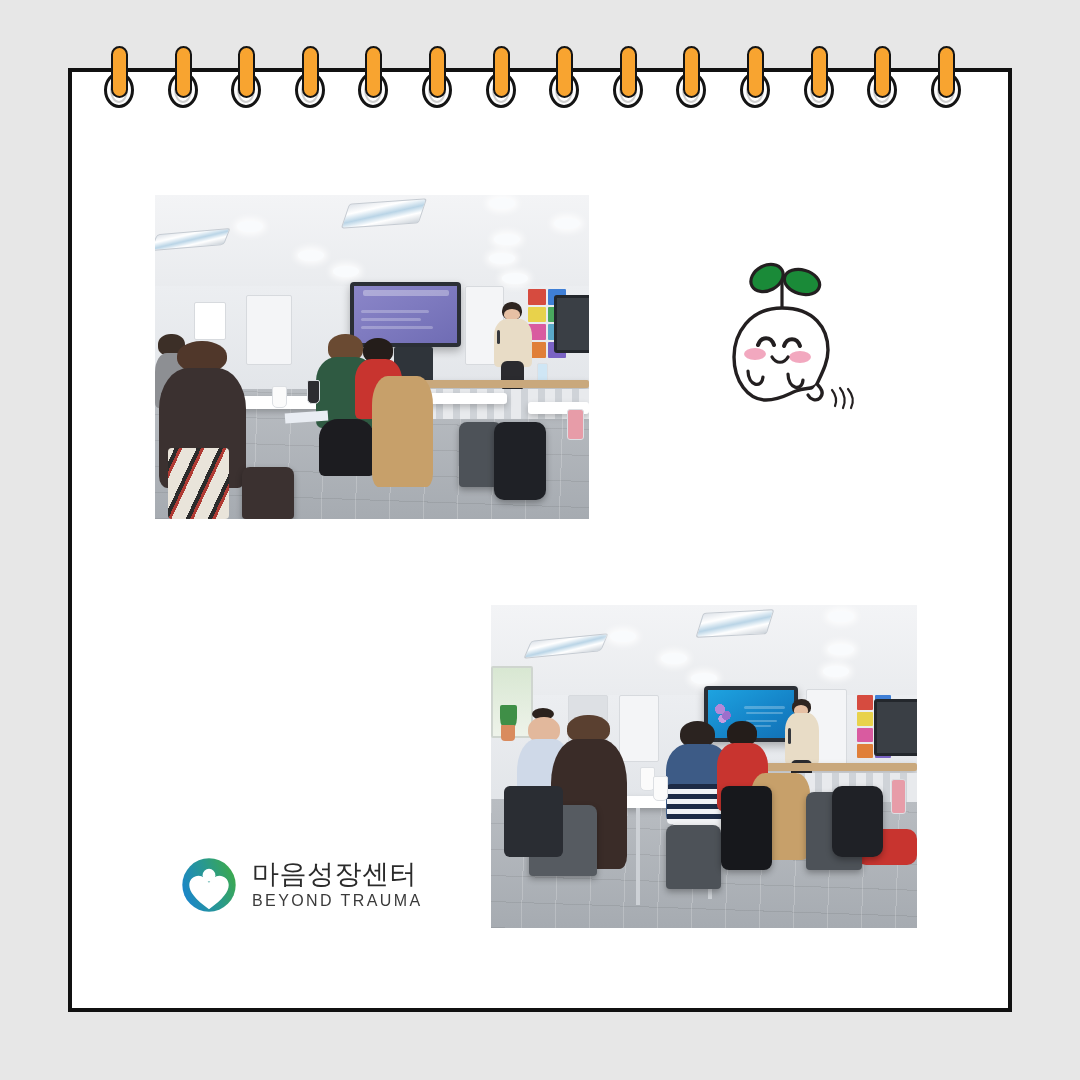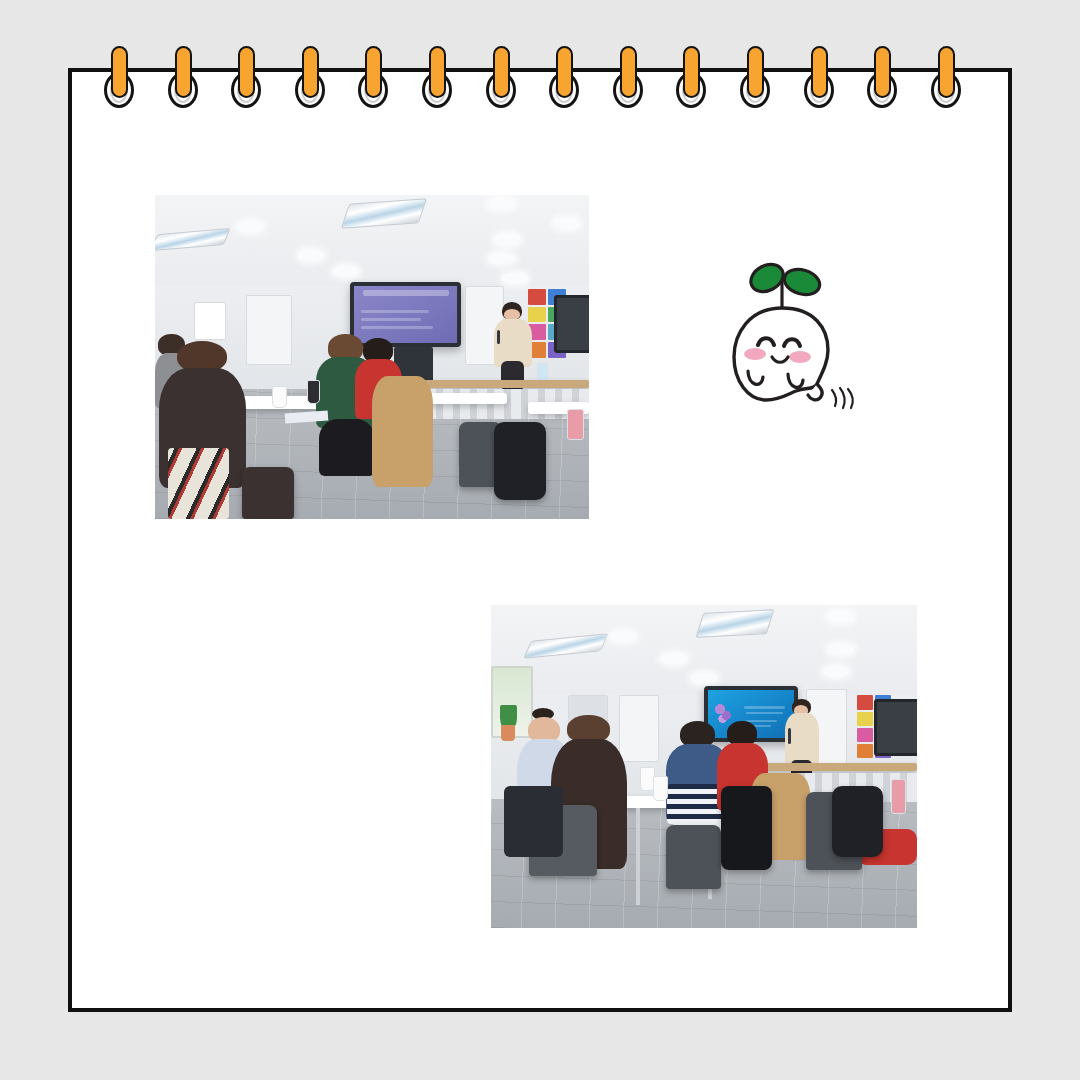--- a/index.html
+++ b/index.html
@@ -413,20 +413,44 @@
 
       <path d="M26 113 C26 128 40 131 41 119" stroke="#231f20" stroke-width="3.2" fill="none" stroke-linecap="round"></path>
       <path d="M66 116 C66 131 80 134 81 122" stroke="#231f20" stroke-width="3.2" fill="none" stroke-linecap="round"></path>
 
       <path d="M110 132 C114 137 115 143 113 148" stroke="#231f20" stroke-width="2.2" fill="none" stroke-linecap="round"></path>
       <path d="M118 130 C123 136 124 144 121 150" stroke="#231f20" stroke-width="2.2" fill="none" stroke-linecap="round"></path>
       <path d="M126 131 C131 137 132 144 129 150" stroke="#231f20" stroke-width="2.2" fill="none" stroke-linecap="round"></path>
     </svg>
   </div>
 
+  <div class="logo-lockup" id="logo-lockup" style="left: 180px; top: 856px;">
+    <svg class="logo-mark" viewBox="0 0 100 100">
+      <defs>
+        <linearGradient id="logoGrad" x1="0%" y1="60%" x2="100%" y2="20%">
+          <stop offset="0%" stop-color="#1b86c8"></stop>
+          <stop offset="55%" stop-color="#2a9a8a"></stop>
+          <stop offset="100%" stop-color="#3eab46"></stop>
+        </linearGradient>
+      </defs>
+      <circle cx="50" cy="50" r="46" fill="url(#logoGrad)"></circle>
+      <circle cx="50" cy="33" r="11" fill="#ffffff"></circle>
+      <path d="M50 92
+               C26 74 16 62 16 50
+               C16 40 24 34 32 34
+               C39 34 45 39 50 46
+               C55 39 61 34 68 34
+               C76 34 84 40 84 50
+               C84 62 74 74 50 92 Z" fill="#ffffff"></path>
+    </svg>
+    <div class="logo-text-col">
+      <div class="logo-ko">마음성장센터</div>
+      <div class="logo-en">BEYOND TRAUMA</div>
+    </div>
+  </div>
 
   <div class="spiral-layer" id="spiral-layer">
       <div class="ring" style="left: 104px; top: 46px;">
         <div class="ring-loop" style="background: rgb(253, 253, 253); border-color: rgb(20, 20, 20);"></div>
         <div class="ring-loop-inner"></div>
         <div class="ring-pill" style="background: rgb(248, 164, 48); border-color: rgb(20, 20, 20);"></div>
       </div>
       <div class="ring" style="left: 167.6px; top: 46px;">
         <div class="ring-loop" style="background: rgb(253, 253, 253); border-color: rgb(20, 20, 20);"></div>
         <div class="ring-loop-inner"></div>

